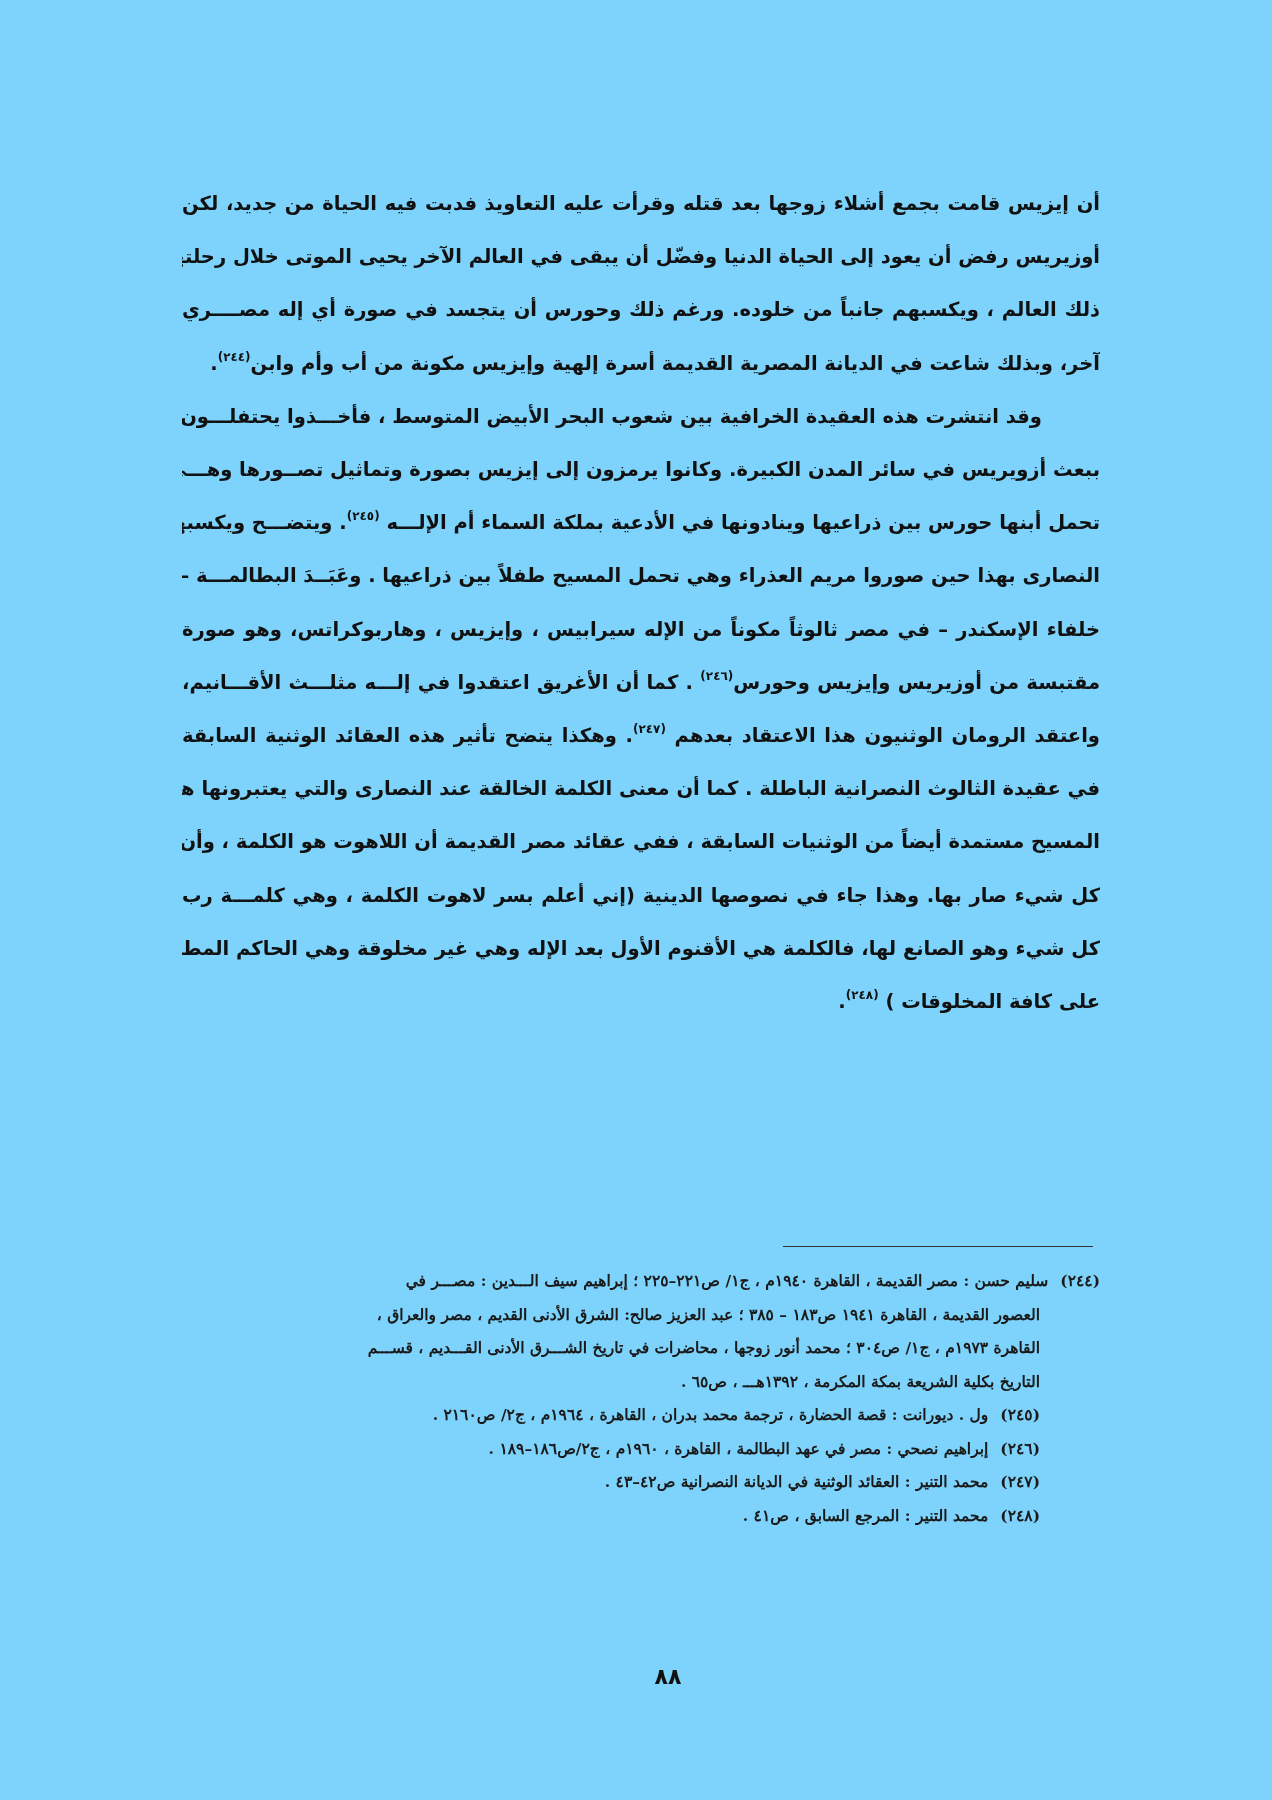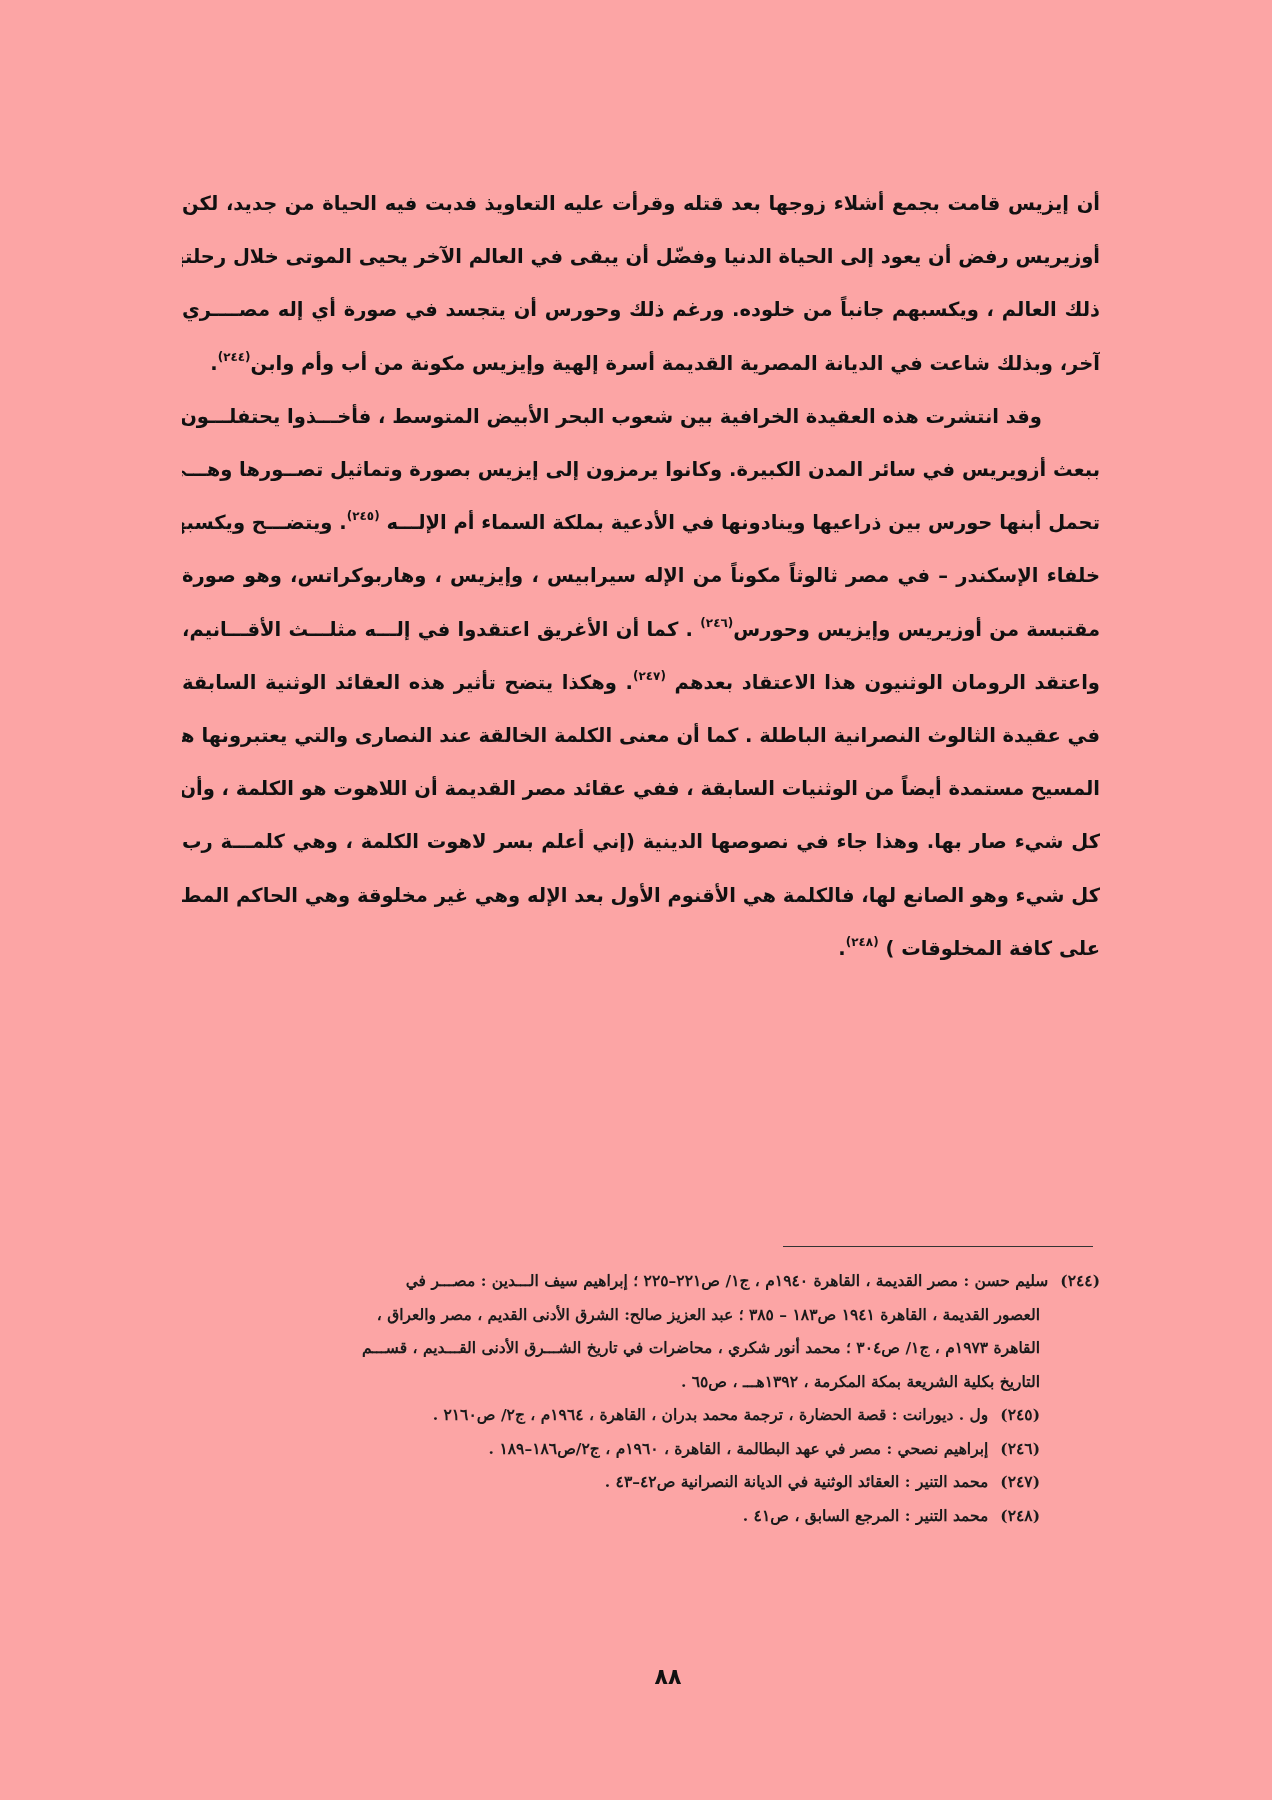--- a/index.html
+++ b/index.html
@@ -12,21 +12,21 @@
       height: 1800px;
       position: relative;
       overflow: hidden;
       font-family: "DejaVu Serif", "Liberation Serif", serif;
       color: #111111;
     }
     .page {
       position: absolute;
       left: 0; top: 0;
       width: 1272px; height: 1800px;
-      background: #fca5a5;
+      background: #7dd3fc;
     }
     .body-text {
       position: absolute;
       left: 182px;
       top: 177px;
       width: 918px;
       direction: rtl;
       text-align: justify;
       font-family: "DejaVu Sans", "Liberation Sans", sans-serif;
       font-weight: bold;
@@ -132,38 +132,39 @@
       <span class="line"><span>أن إيزيس قامت بجمع أشلاء زوجها بعد قتله وقرأت عليه التعاويذ فدبت فيه الحياة من جديد، لكن</span></span>
       <span class="line"><span>أوزيريس رفض أن يعود إلى الحياة الدنيا وفضّل أن يبقى في العالم الآخر يحيى الموتى خلال رحلتهم في</span></span>
       <span class="line"><span>ذلك العالم ، ويكسبهم جانباً من خلوده. ورغم ذلك وحورس أن يتجسد في صورة أي إله مصــــري</span></span>
       <span class="line last"><span>آخر، وبذلك شاعت في الديانة المصرية القديمة أسرة إلهية وإيزيس مكونة من أب وأم وابن</span><sup class="fn-ref">(٢٤٤)</sup><span>.</span></span>
     </div>
 
     <div class="para">
       <span class="line" style="padding-right:58px;"><span>وقد انتشرت هذه العقيدة الخرافية بين شعوب البحر الأبيض المتوسط ، فأخـــذوا يحتفلـــون</span></span>
       <span class="line"><span>ببعث أزويريس في سائر المدن الكبيرة. وكانوا يرمزون إلى إيزيس بصورة وتماثيل تصــورها وهـــي</span></span>
       <span class="line"><span>تحمل أبنها حورس بين ذراعيها وينادونها في الأدعية بملكة السماء أم الإلـــه </span><sup class="fn-ref">(٢٤٥)</sup><span>. ويتضـــح ويكسبهم</span></span>
+      <span class="line"><span>النصارى بهذا حين صوروا مريم العذراء وهي تحمل المسيح طفلاً بين ذراعيها . وعَبَــدَ البطالمـــة –</span></span>
       <span class="line"><span>خلفاء الإسكندر – في مصر ثالوثاً مكوناً من الإله سيرابيس ، وإيزيس ، وهاربوكراتس، وهو صورة</span></span>
       <span class="line"><span>مقتبسة من أوزيريس وإيزيس وحورس</span><sup class="fn-ref">(٢٤٦)</sup><span> . كما أن الأغريق اعتقدوا في إلـــه مثلـــث الأقـــانيم،</span></span>
       <span class="line"><span>واعتقد الرومان الوثنيون هذا الاعتقاد بعدهم </span><sup class="fn-ref">(٢٤٧)</sup><span>. وهكذا يتضح تأثير هذه العقائد الوثنية السابقة</span></span>
       <span class="line"><span>في عقيدة الثالوث النصرانية الباطلة . كما أن معنى الكلمة الخالقة عند النصارى والتي يعتبرونها هي</span></span>
       <span class="line"><span>المسيح مستمدة أيضاً من الوثنيات السابقة ، ففي عقائد مصر القديمة أن اللاهوت هو الكلمة ، وأن</span></span>
       <span class="line"><span>كل شيء صار بها. وهذا جاء في نصوصها الدينية (إني أعلم بسر لاهوت الكلمة ، وهي كلمـــة رب</span></span>
       <span class="line"><span>كل شيء وهو الصانع لها، فالكلمة هي الأقنوم الأول بعد الإله وهي غير مخلوقة وهي الحاكم المطلق</span></span>
       <span class="line last"><span>على كافة المخلوقات ) </span><sup class="fn-ref">(٢٤٨)</sup><span>.</span></span>
     </div>
   </div>
 
   <div class="separator"></div>
 
   <div class="footnotes">
     <div class="fn first">
       <span class="fn-line"><span class="fn-num">(٢٤٤)</span><span>سليم حسن : مصر القديمة ، القاهرة ١٩٤٠م ، ج١/ ص٢٢١–٢٢٥ ؛ إبراهيم سيف الـــدين : مصـــر في</span></span>
       <span class="fn-cont">العصور القديمة ، القاهرة ١٩٤١ ص١٨٣ – ٣٨٥ ؛ عبد العزيز صالح: الشرق الأدنى القديم ، مصر والعراق ،</span>
-      <span class="fn-cont">القاهرة ١٩٧٣م ، ج١/ ص٣٠٤ ؛ محمد أنور شكري ، محاضرات في تاريخ الشـــرق الأدنى القـــديم ، قســـم</span>
+      <span class="fn-cont">القاهرة ١٩٧٣م ، ج١/ ص٣٠٤ ؛ محمد أنور زوجها ، محاضرات في تاريخ الشـــرق الأدنى القـــديم ، قســـم</span>
       <span class="fn-cont">التاريخ بكلية الشريعة بمكة المكرمة ، ١٣٩٢هـــ ، ص٦٥ .</span>
     </div>
     <div class="fn single">
       <span class="fn-num">(٢٤٥)</span><span>ول . ديورانت : قصة الحضارة ، ترجمة محمد بدران ، القاهرة ، ١٩٦٤م ، ج٢/ ص٢١٦٠ .</span>
     </div>
     <div class="fn single">
       <span class="fn-num">(٢٤٦)</span><span>إبراهيم نصحي : مصر في عهد البطالمة ، القاهرة ، ١٩٦٠م ، ج٢/ص١٨٦–١٨٩ .</span>
     </div>
     <div class="fn single">
       <span class="fn-num">(٢٤٧)</span><span>محمد التنير : العقائد الوثنية في الديانة النصرانية ص٤٢–٤٣ .</span>

